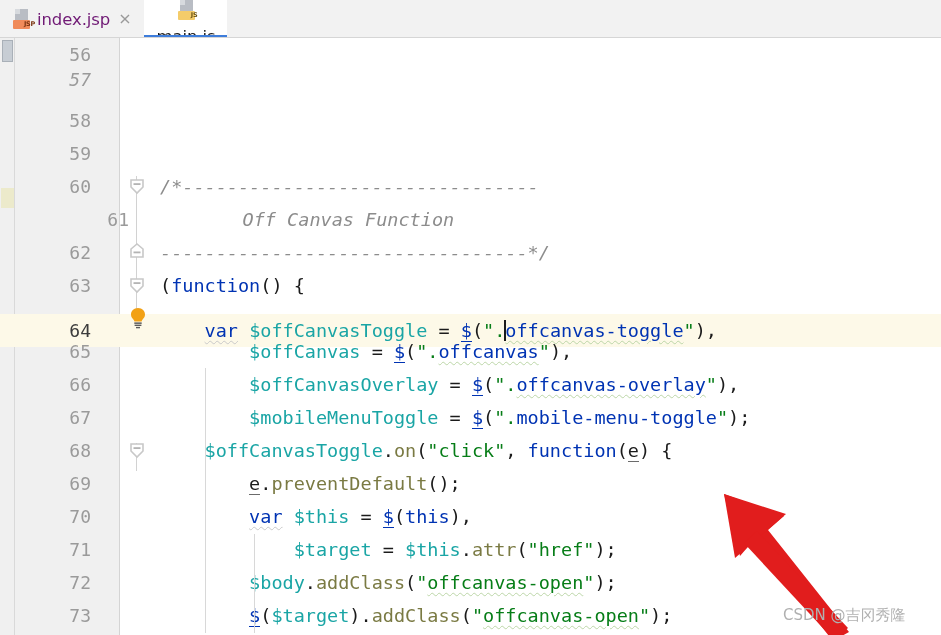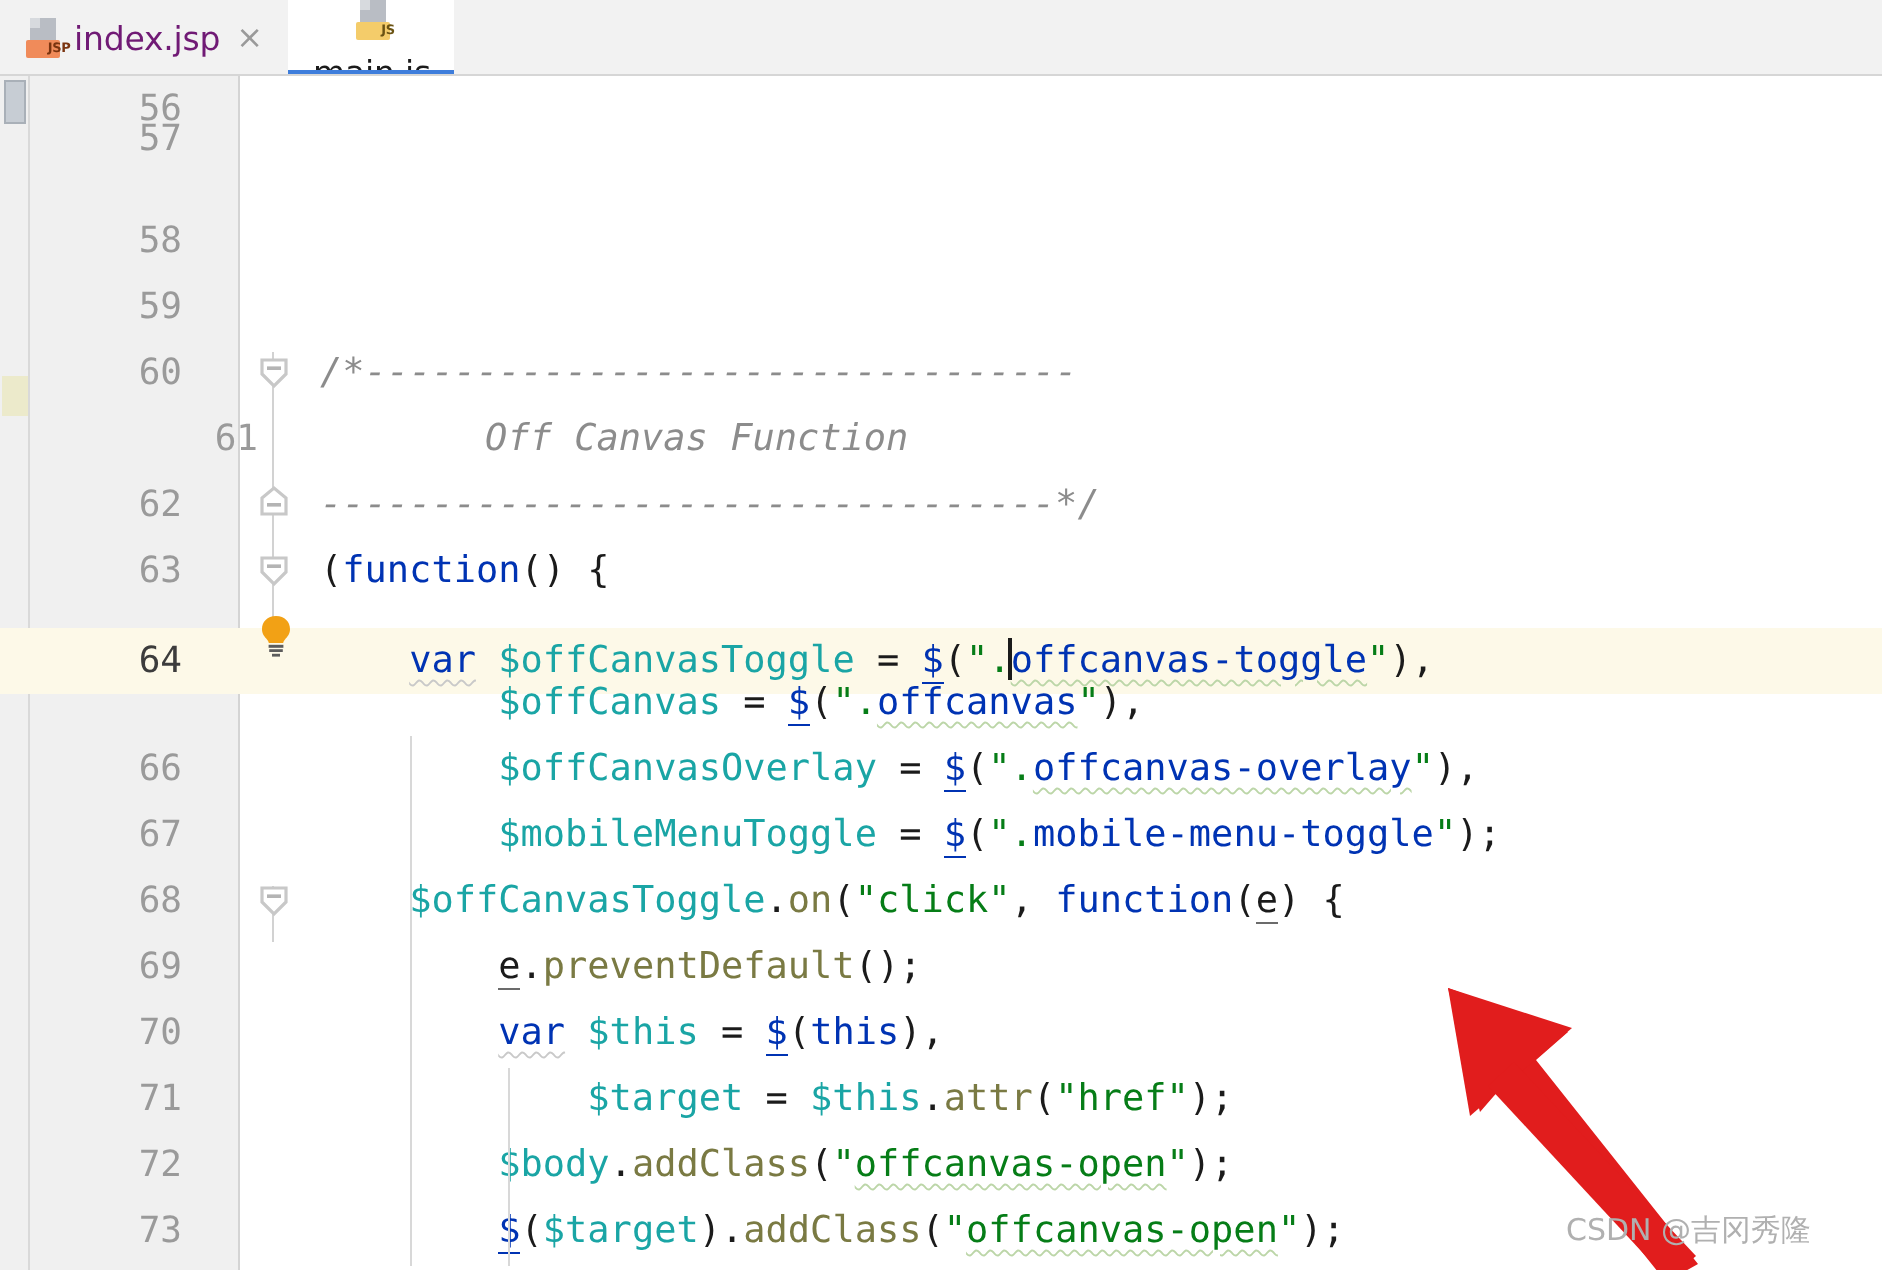--- a/index.html
+++ b/index.html
@@ -331,21 +331,21 @@
     <div class="fold-line" style="top:138px;height:118px;"></div>
     <div class="fold-line" style="top:218px;height:40px;"></div>
     <div class="fold-line" style="top:250px;height:32px;"></div>
     <div class="fold-line" style="top:405px;height:28px;"></div>
 
     <div class="lines" id="lines">
         <div class="line" style="top: 0px;">
           <div class="lnum">56</div>
           <div class="code"></div>
         </div>
-        <div class="line" style="top: 15px;">
+        <div class="line" style="top: 25px; font-style: italic;">
           <div class="lnum">57</div>
           <div class="code"></div>
         </div>
         <div class="line" style="top: 66px;">
           <div class="lnum">58</div>
           <div class="code"></div>
         </div>
         <div class="line" style="top: 99px;">
           <div class="lnum">59</div>
           <div class="code"></div>
@@ -364,20 +364,21 @@
         </div>
         <div class="line" style="top: 231px;">
           <div class="lnum">63</div>
           <div class="code"><span class="punct">(</span><span class="k">function</span><span class="punct">() {</span></div>
         </div>
         <div class="line current" style="top: 276px;">
           <div class="lnum">64</div>
           <div class="code"><span class="punct">    </span><span class="k wavy-gray">var</span><span class="punct"> </span><span class="id">$offCanvasToggle</span><span class="punct"> = </span><span class="dollar">$</span><span class="punct">(</span><span class="str">"</span><span class="str">.</span><span class="caret"></span><span class="kw wavy">offcanvas-toggle</span><span class="str">"</span><span class="punct">),</span></div>
         </div>
         <div class="line" style="top: 297px;">
+          <div class="lnum">65</div>
           <div class="code"><span class="punct">        </span><span class="id">$offCanvas</span><span class="punct"> = </span><span class="dollar">$</span><span class="punct">(</span><span class="str">".</span><span class="kw wavy">offcanvas</span><span class="str">"</span><span class="punct">),</span></div>
         </div>
         <div class="line" style="top: 330px;">
           <div class="lnum">66</div>
           <div class="code"><span class="punct">        </span><span class="id">$offCanvasOverlay</span><span class="punct"> = </span><span class="dollar">$</span><span class="punct">(</span><span class="str">".</span><span class="kw wavy">offcanvas-overlay</span><span class="str">"</span><span class="punct">),</span></div>
         </div>
         <div class="line" style="top: 363px;">
           <div class="lnum">67</div>
           <div class="code"><span class="punct">        </span><span class="id">$mobileMenuToggle</span><span class="punct"> = </span><span class="dollar">$</span><span class="punct">(</span><span class="str">".</span><span class="kw">mobile-menu-toggle</span><span class="str">"</span><span class="punct">);</span></div>
         </div>

